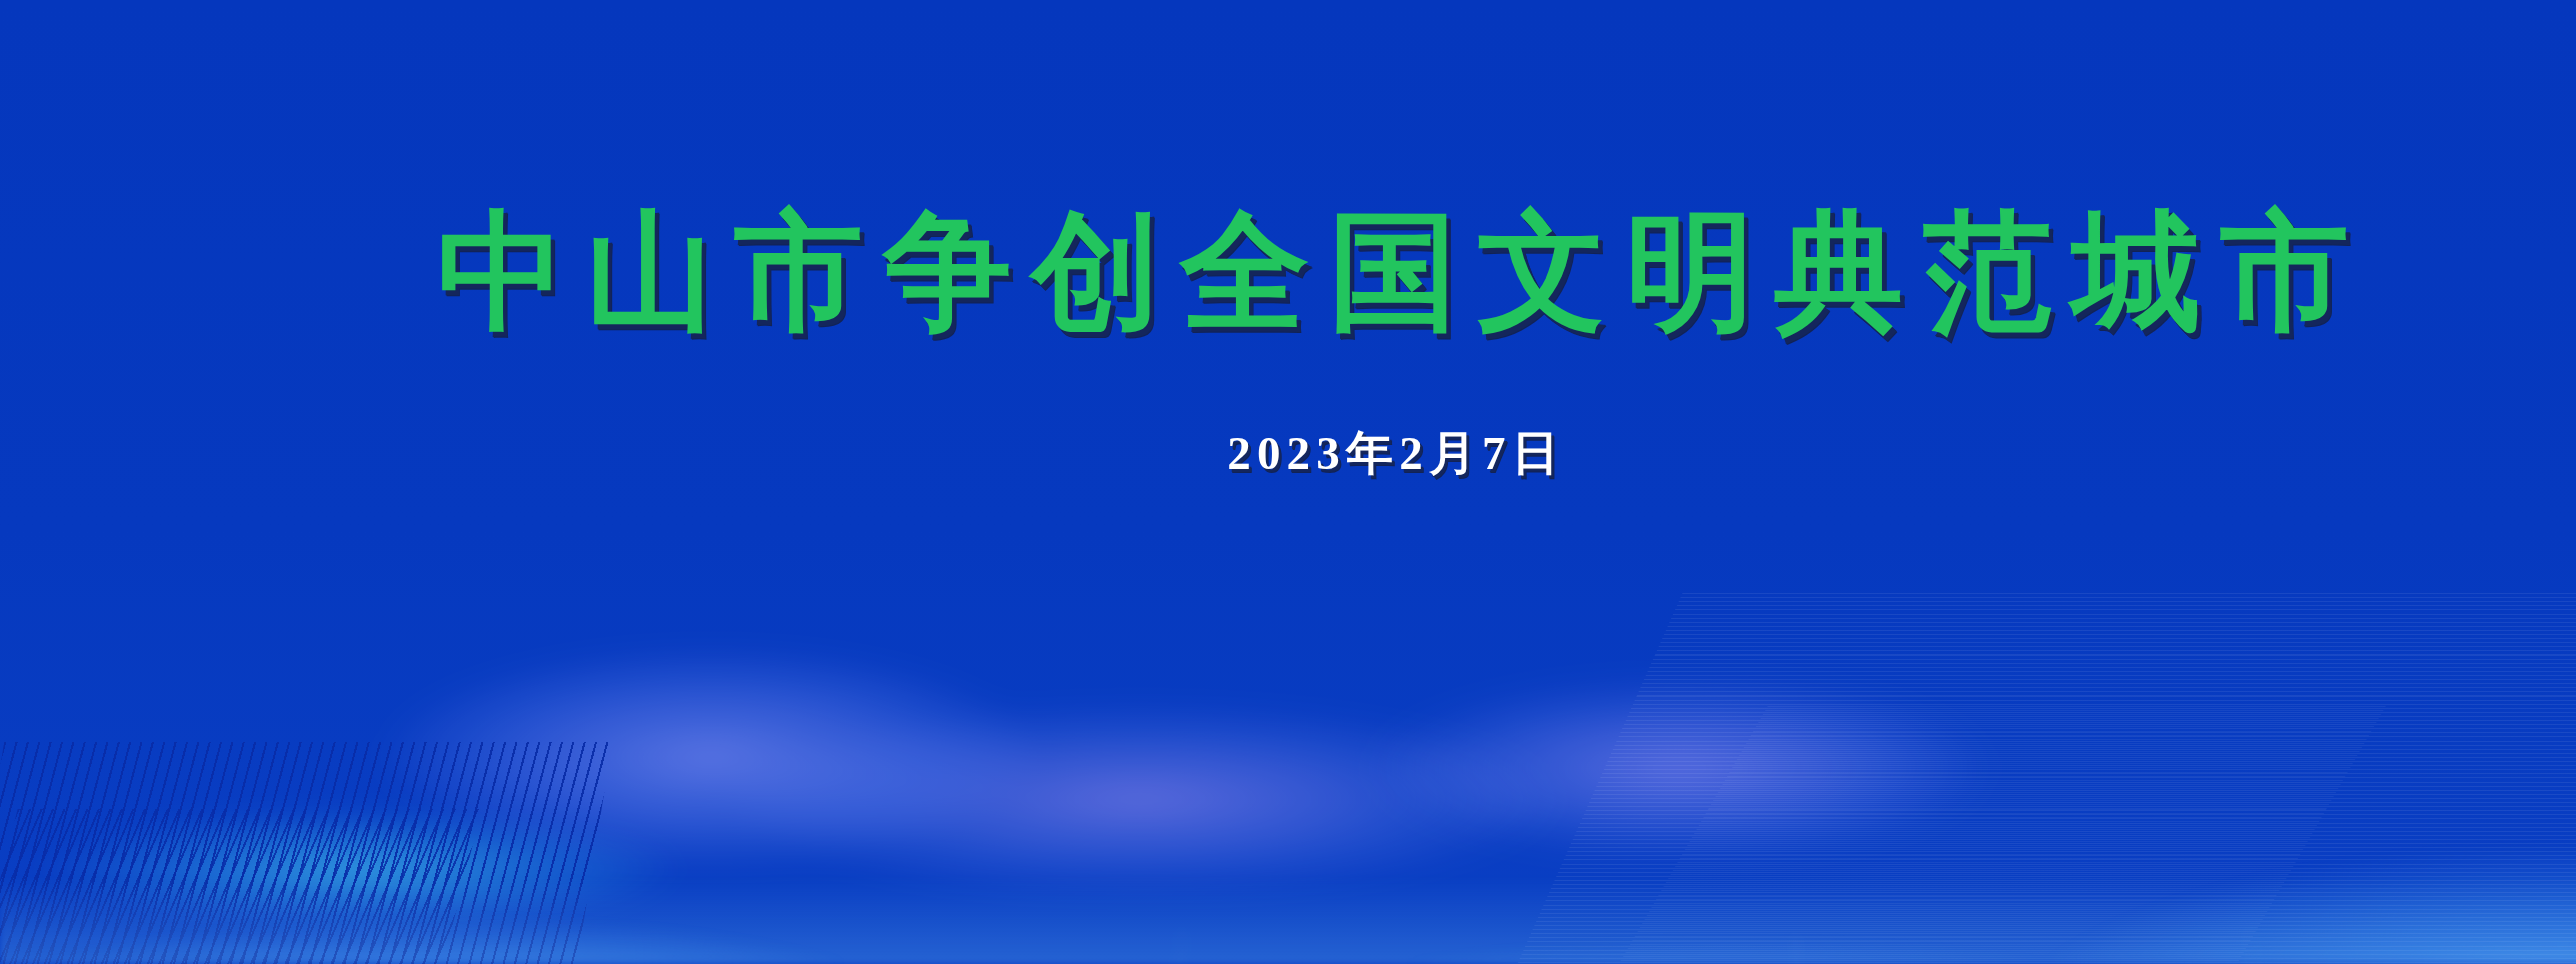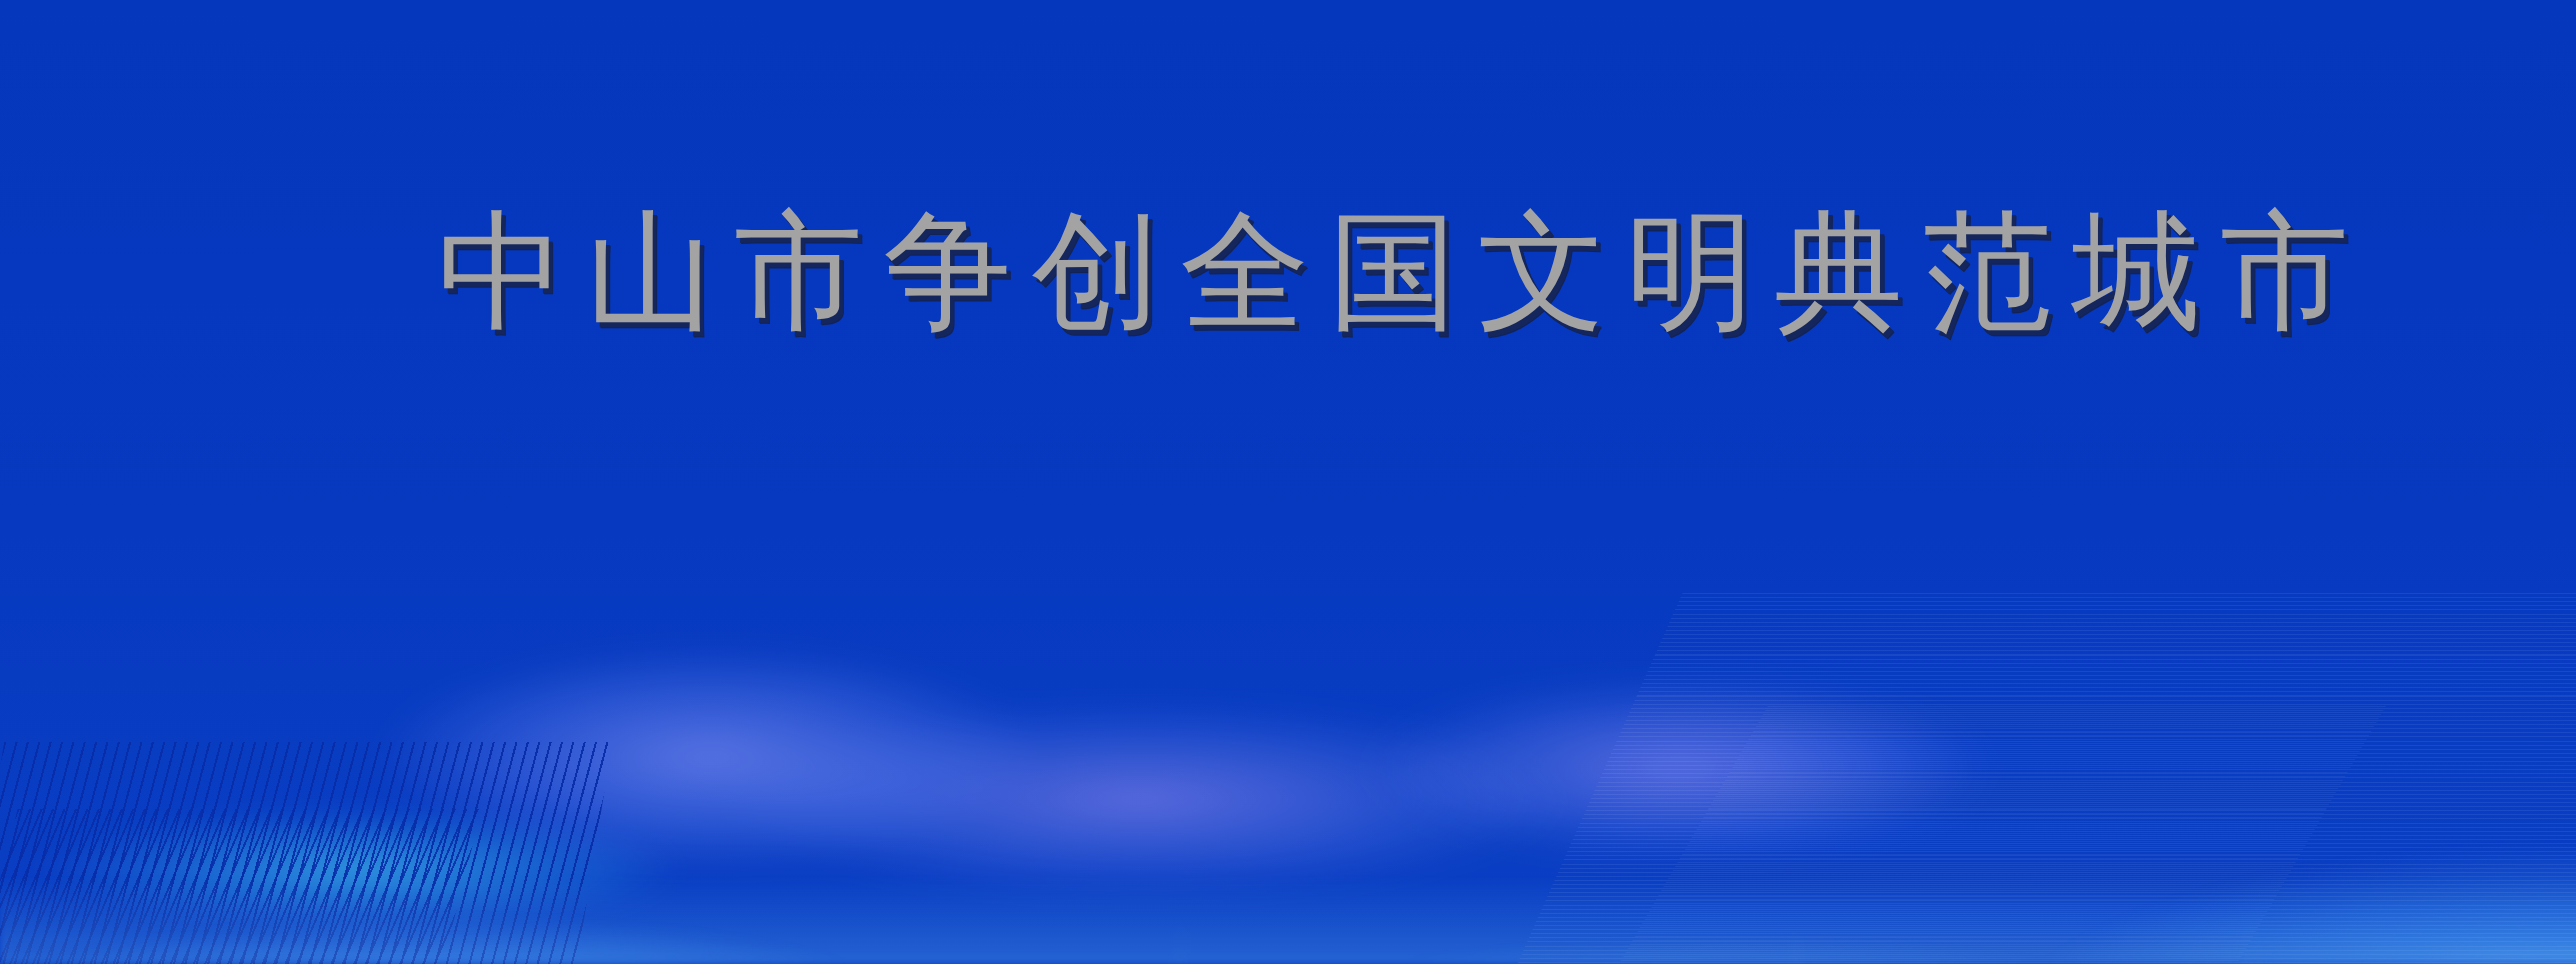--- a/index.html
+++ b/index.html
@@ -185,23 +185,23 @@
     z-index: 20;
   }
 
   .title-block {
     margin-top: 181px;
     text-align: center;
     user-select: none;
   }
 
   .title-line {
-    color: #a3a3a3;
+    color: #22c55e;
     font-family: "Liberation Serif", "DejaVu Serif", serif;
-    font-weight: 400;
+    font-weight: 700;
     font-size: 129px;
     line-height: 1.42;
     letter-spacing: 19.6px;
     text-indent: 19.6px;
     white-space: nowrap;
     text-shadow:
       3.6px 4.6px 0 #14265c,
       4.1px 5.2px 0 #14265c,
       4.6px 5.7px 0 #122356;
   }
@@ -245,16 +245,17 @@
   <div class="bg-layer stripe-fan"></div>
   <div class="bg-layer stripe-fan2"></div>
   <div class="bg-layer bottom-sheen"></div>
 
   <div class="content">
 
     <div class="title-block">
       <div class="title-line">中山市争创全国文明典范城市</div>
     </div>
 
+    <div class="date-line">2023年2月7日</div>
 
   </div>
 </div>
 
 
 </body></html>

